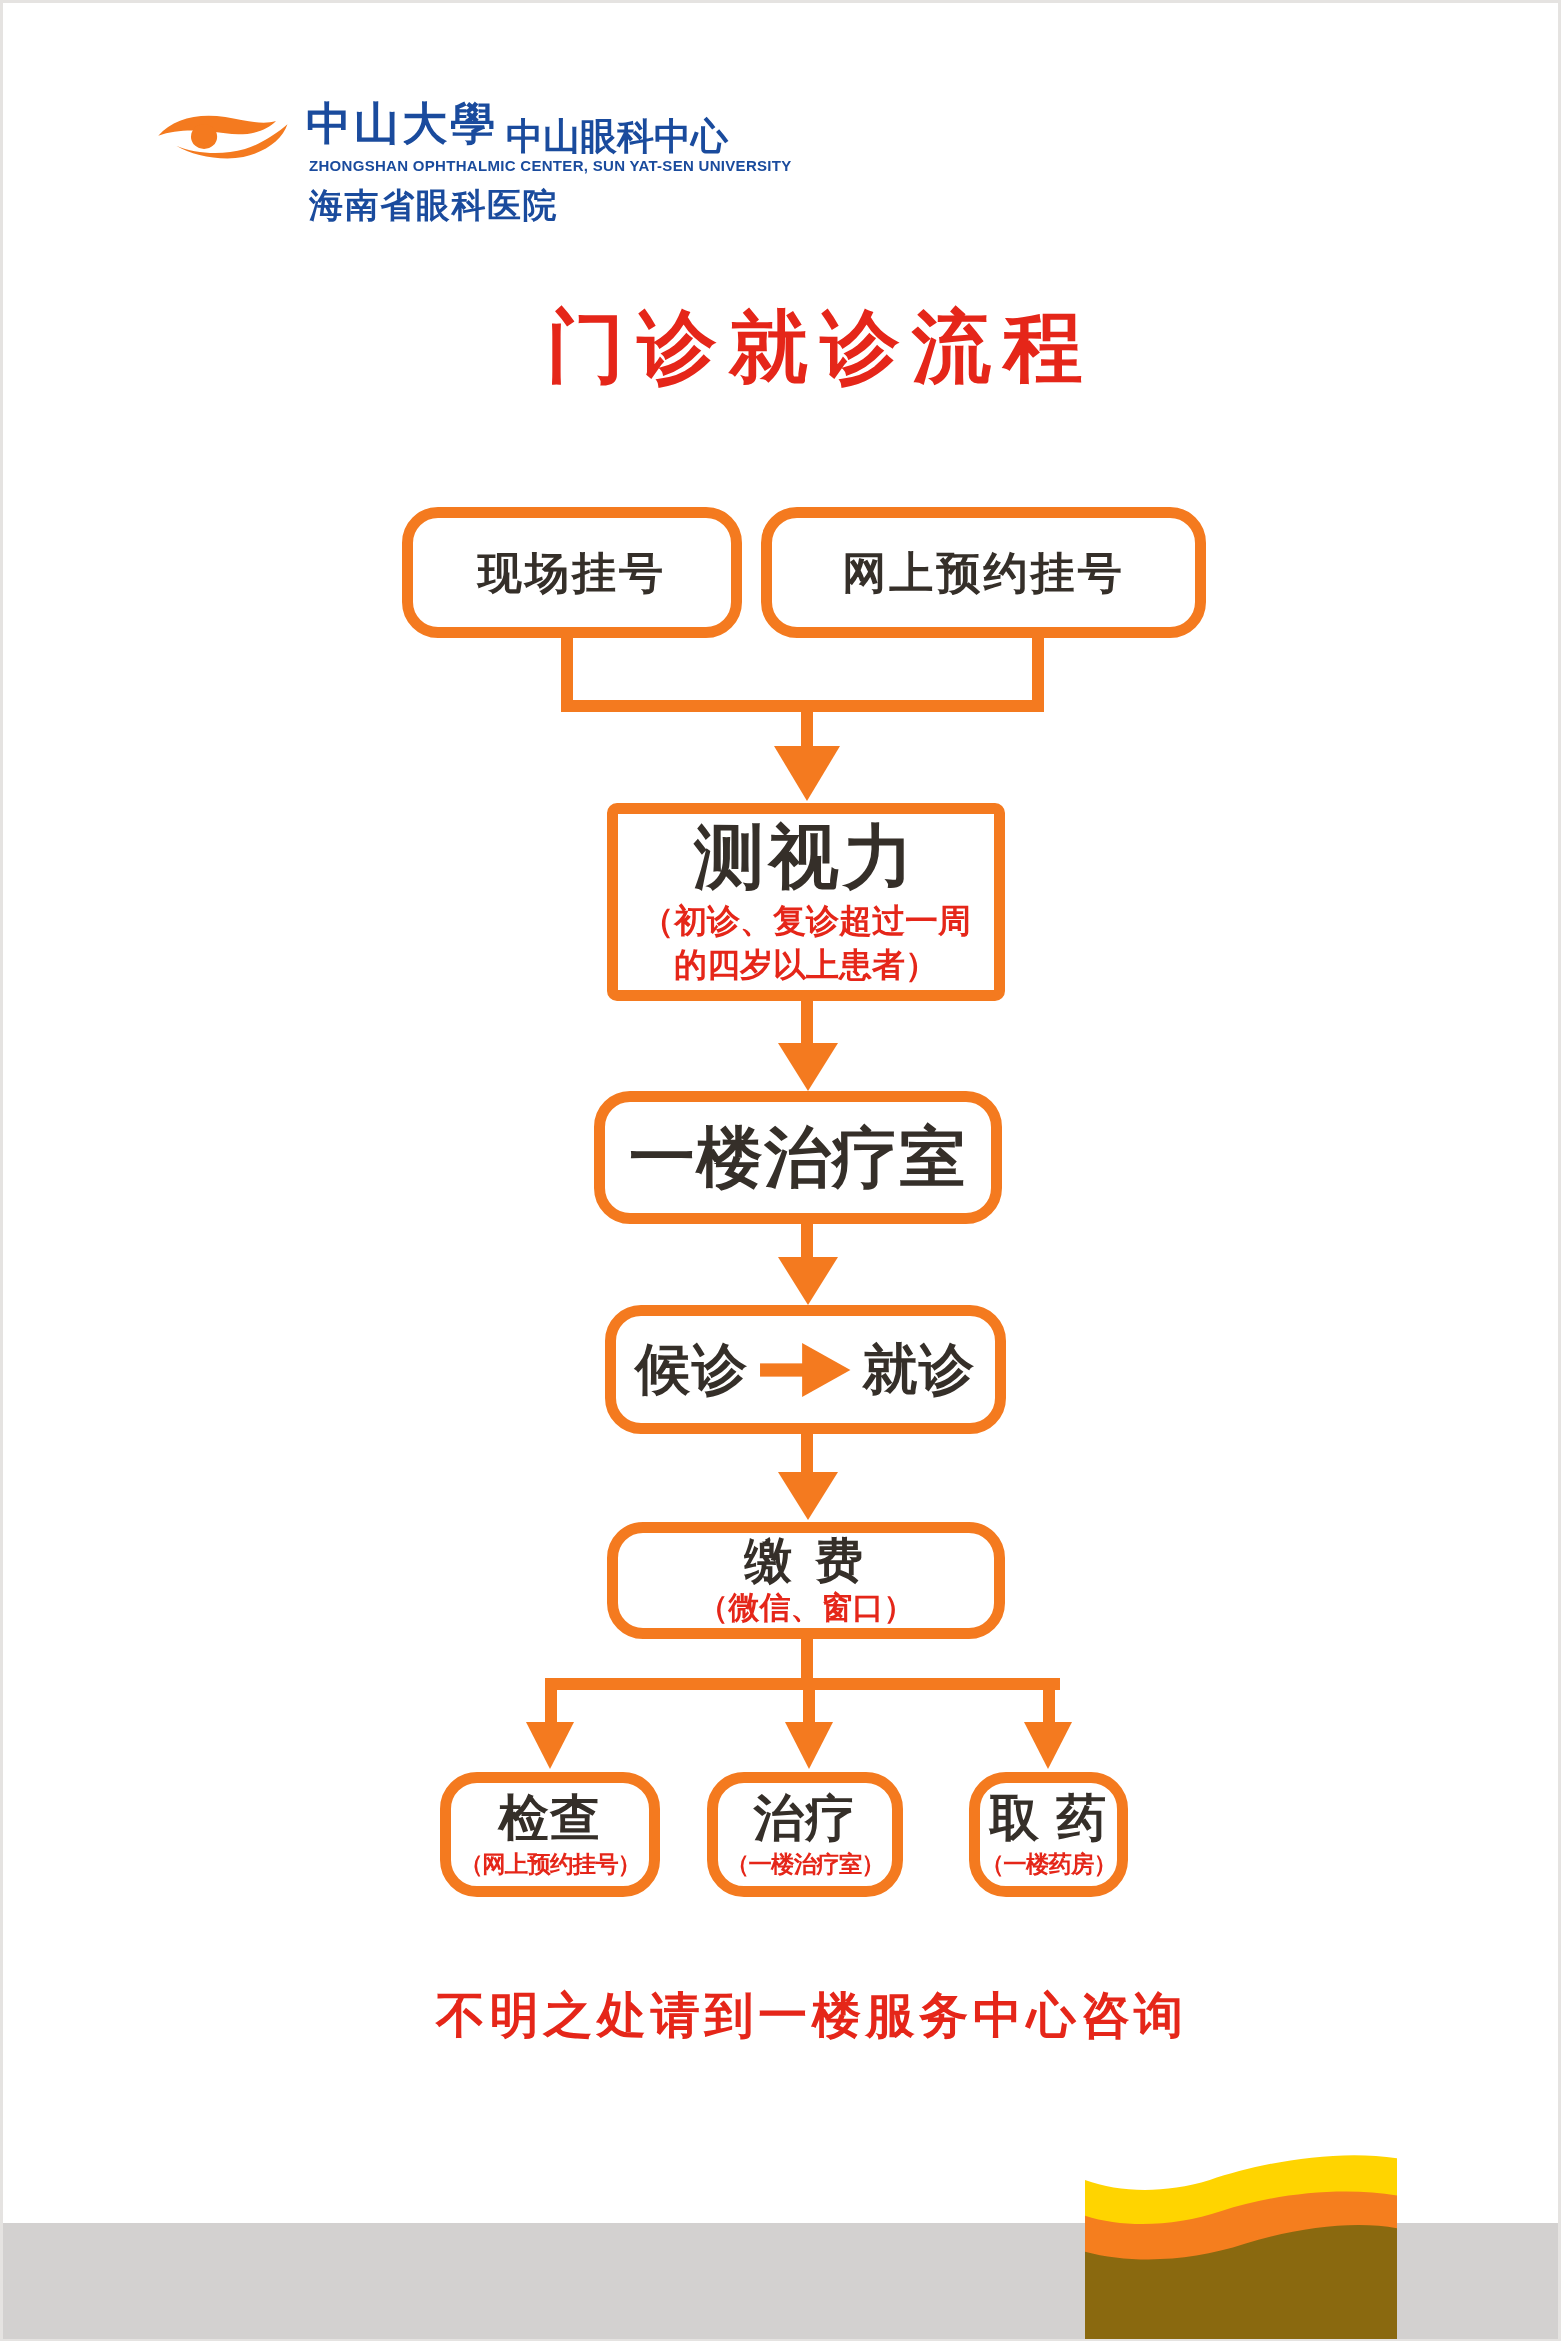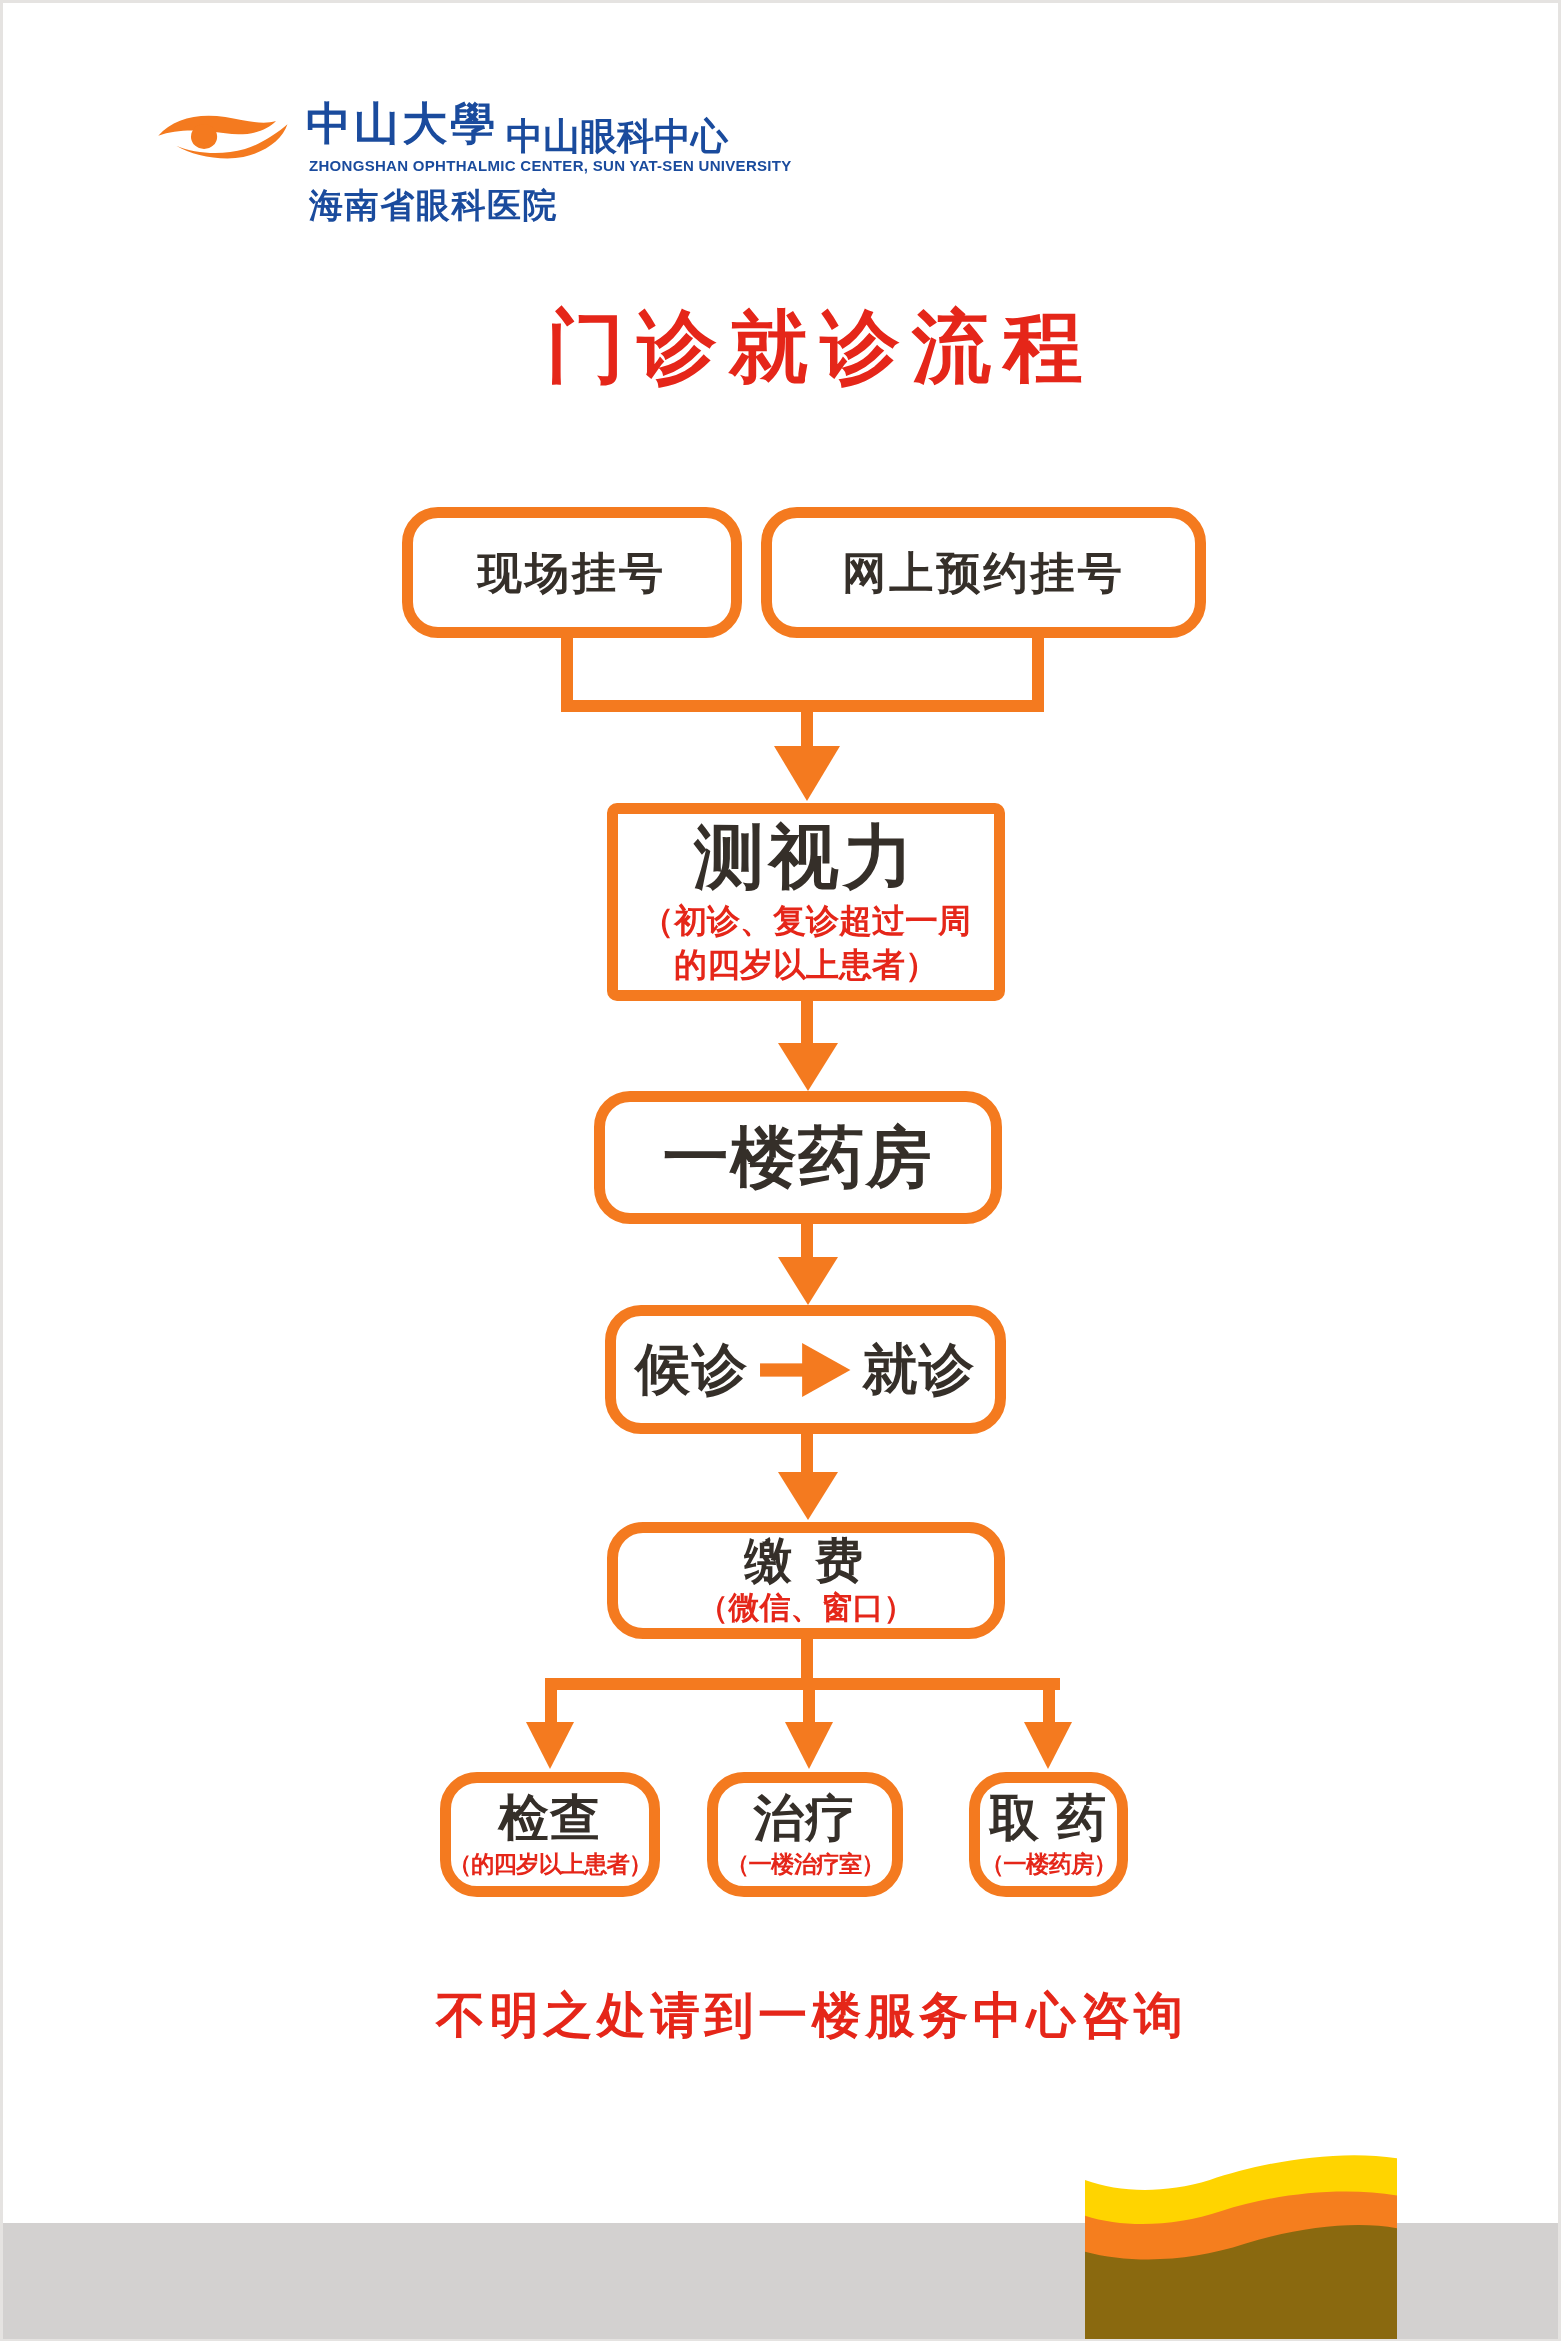--- a/index.html
+++ b/index.html
@@ -114,21 +114,21 @@
   <div class="obox box-vision">
     <span class="lbl">测视力</span>
     <span class="note">（初诊、复诊超过一周</span>
     <span class="note">的四岁以上患者）</span>
   </div>
 
   <div class="oline" style="left:801px;top:998px;width:11.7px;height:48px;"></div>
   <div class="ahead" style="left:778px;top:1043px;"></div>
 
   <div class="obox box-nurse">
-    <span class="lbl">一楼药房</span>
+    <span class="lbl">一楼治疗室</span>
   </div>
 
   <div class="oline" style="left:801px;top:1221px;width:11.7px;height:39px;"></div>
   <div class="ahead" style="left:778px;top:1257px;"></div>
 
   <div class="obox box-wait">
     <span class="lbl">候诊</span>
     <svg class="wait-arrow" width="92" height="60" viewBox="0 0 118 77">
       <g fill="#f47a1f">
         <rect x="0" y="30" width="58" height="17"></rect>
@@ -150,21 +150,21 @@
   <div class="oline" style="left:545px;top:1678px;width:515px;height:11.7px;"></div>
   <div class="oline" style="left:545px;top:1688px;width:11.7px;height:36px;"></div>
   <div class="oline" style="left:803px;top:1688px;width:11.7px;height:36px;"></div>
   <div class="oline" style="left:1043px;top:1688px;width:11.7px;height:36px;"></div>
   <div class="ahead small" style="left:526px;top:1722px;"></div>
   <div class="ahead small" style="left:785px;top:1722px;"></div>
   <div class="ahead small" style="left:1024px;top:1722px;"></div>
 
   <div class="obox box-branch box-exam">
     <span class="lbl">检查</span>
-    <span class="note">（的四岁以上患者）</span>
+    <span class="note">（网上预约挂号）</span>
   </div>
   <div class="obox box-branch box-treat">
     <span class="lbl">治疗</span>
     <span class="note">（一楼治疗室）</span>
   </div>
   <div class="obox box-branch box-pharm">
     <span class="lbl">取 药</span>
     <span class="note">（一楼药房）</span>
   </div>
 

